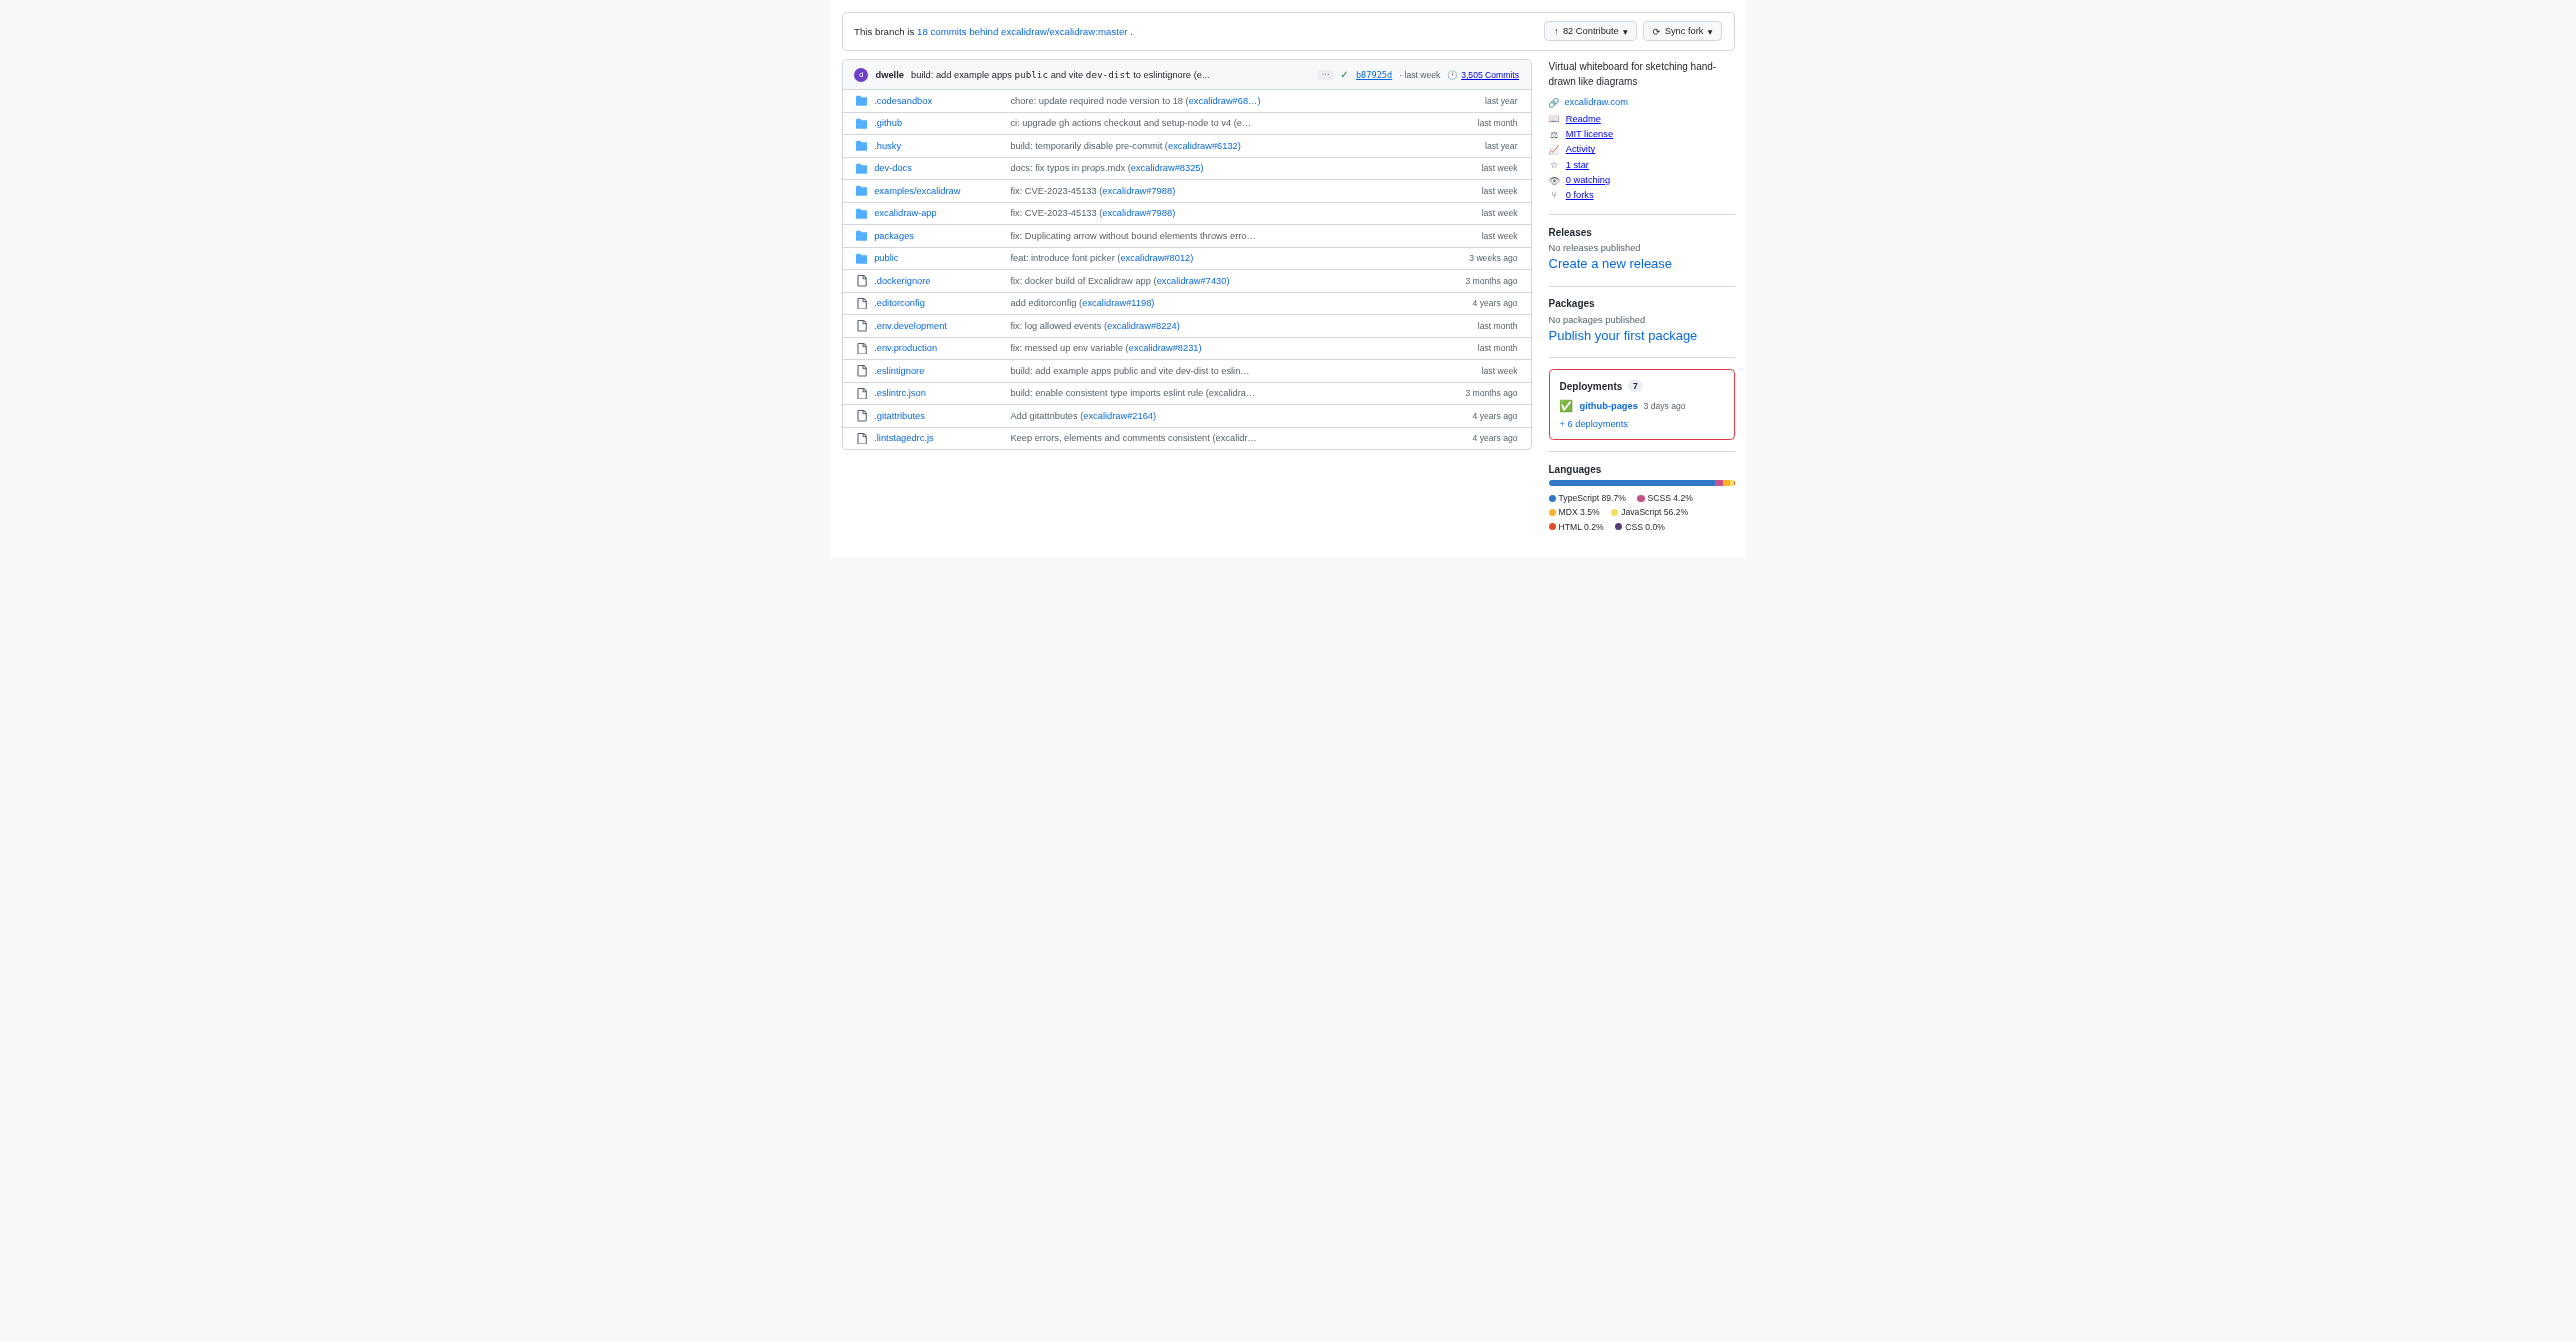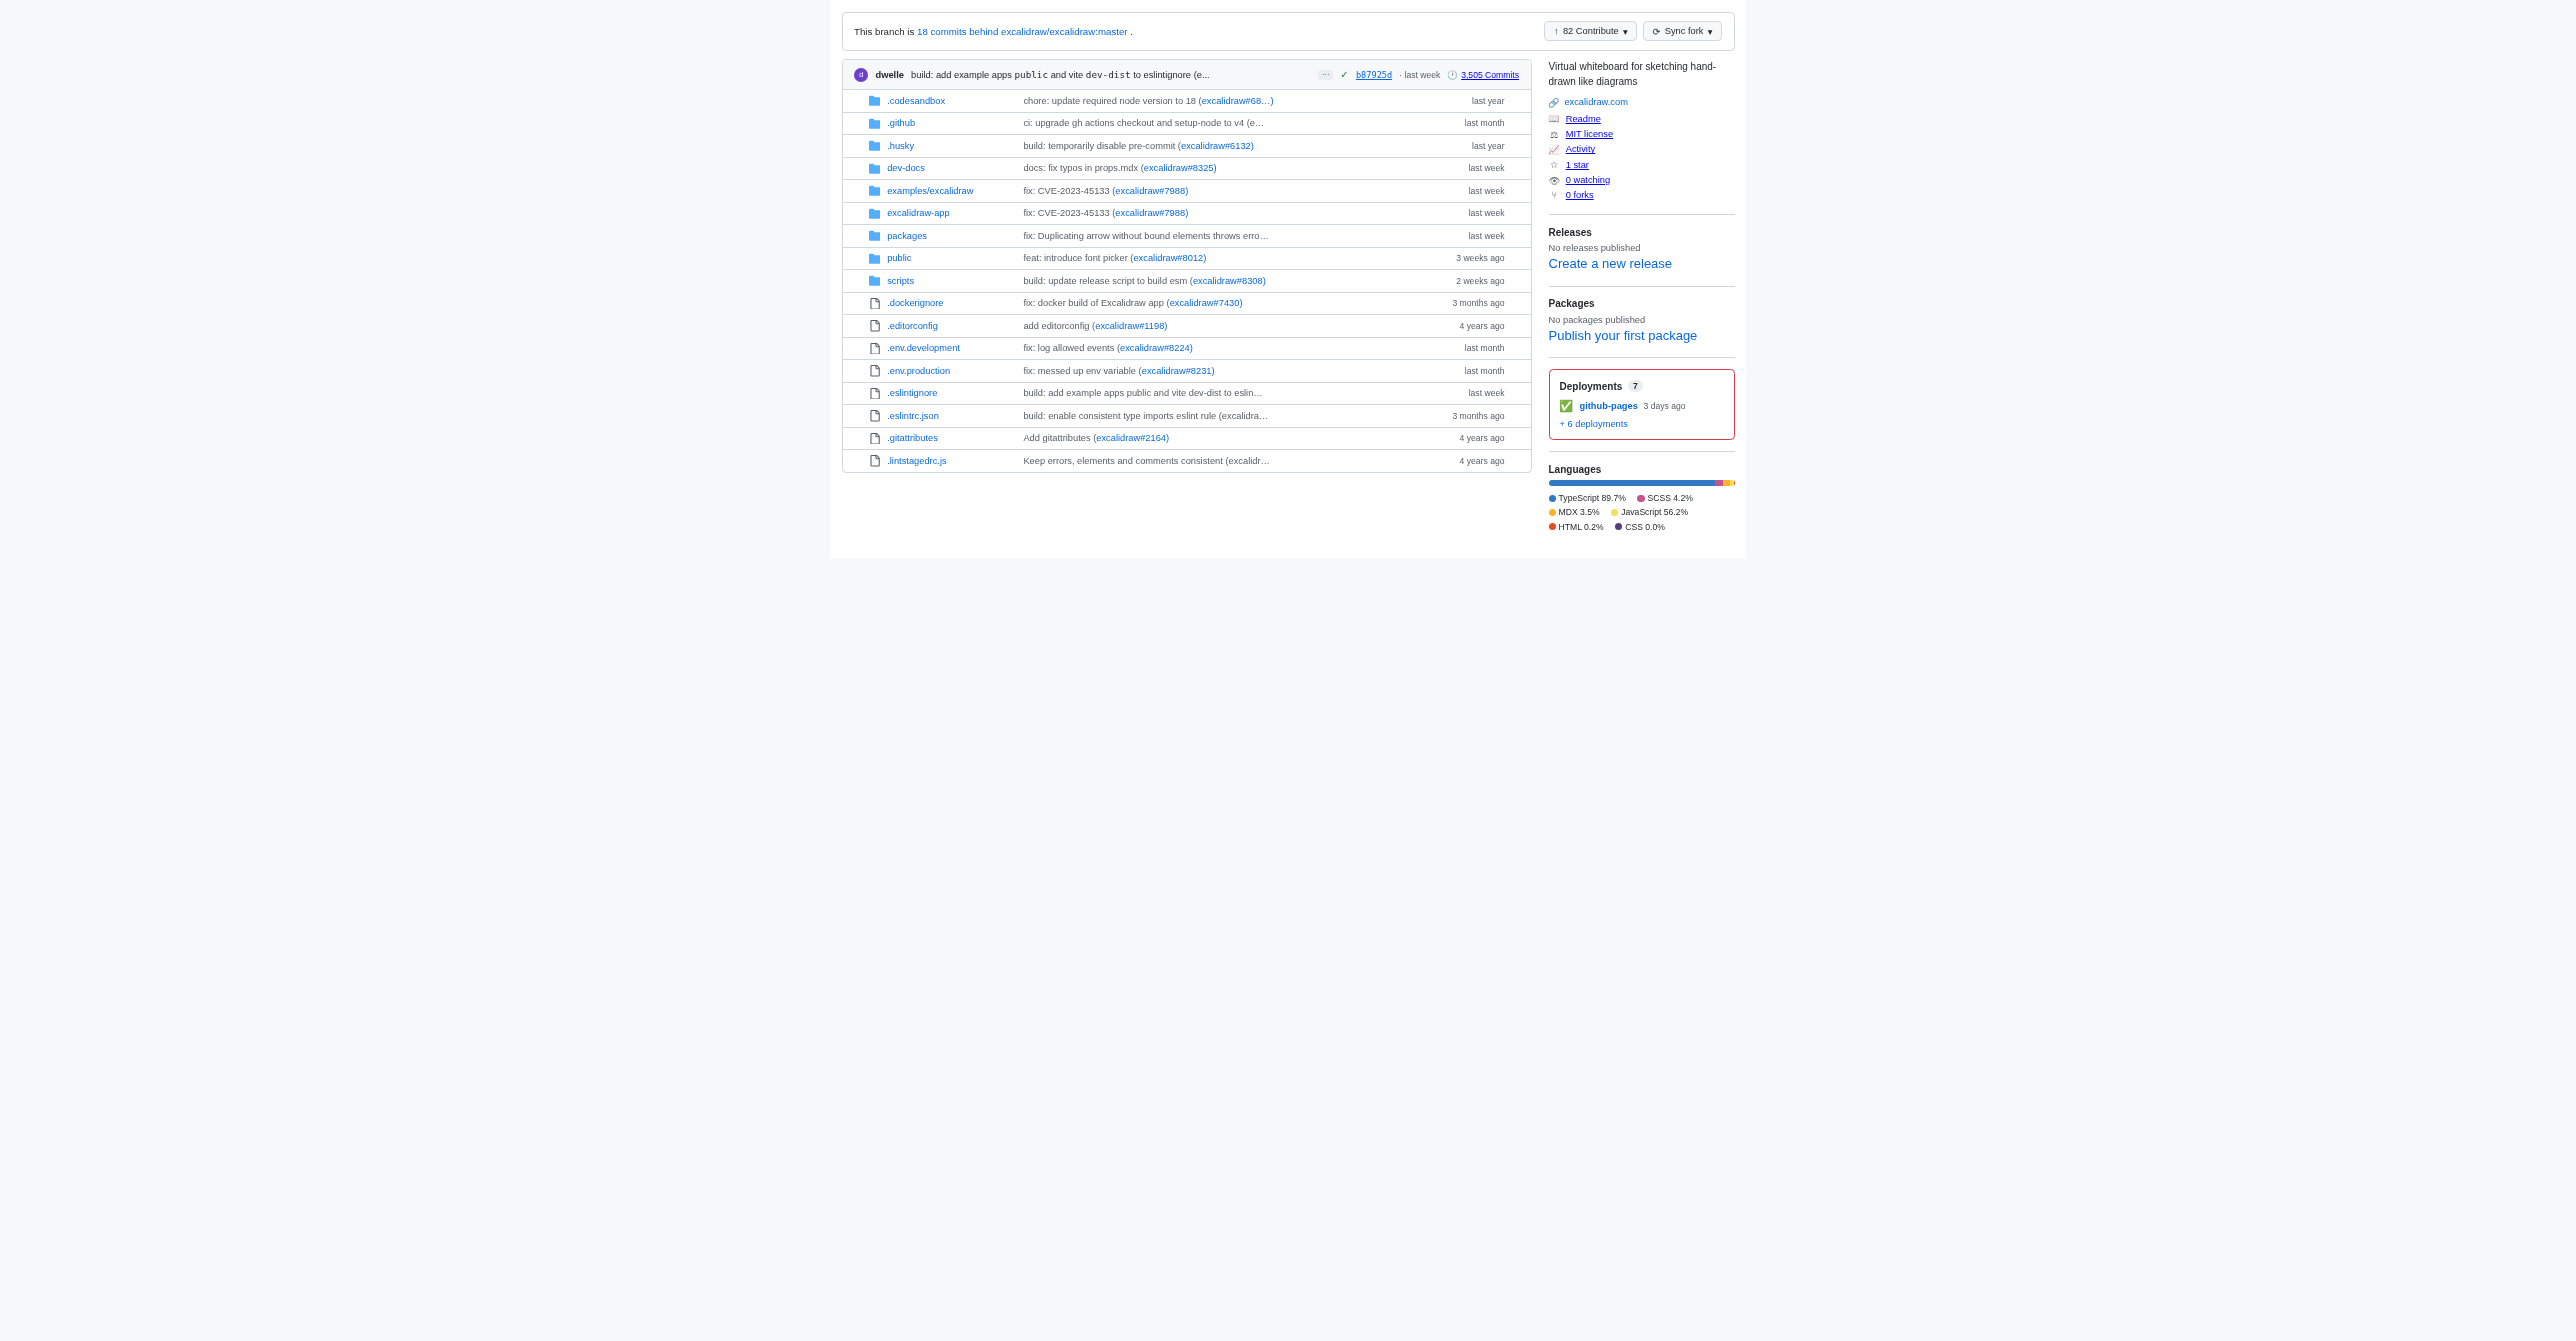--- a/index.html
+++ b/index.html
@@ -86,21 +86,21 @@
       font-size: 7.9px;
       color: #57606a;
     }
     .check-icon { color: #1a7f37; font-size: 10px; }
     .commit-hash { color: #0969da; font-size: 8.6px; font-family: monospace; }
     .commit-time { color: #57606a; font-size: 8.6px; }
     .commit-count { color: #57606a; font-size: 8.6px; display: flex; align-items: center; gap: 2.9px; margin-left: auto; }
     .file-row {
       display: flex;
       align-items: center;
-      padding: 5px 26px;
+      padding: 5px 13px;
       border-bottom: 0.7px solid #d0d7de;
       font-size: 9.3px;
       gap: 7.2px;
     }
     .file-row:last-child { border-bottom: none; }
     .file-icon {
       width: 11.5px;
       height: 11.5px;
       flex-shrink: 0;
       display: flex;
@@ -272,30 +272,20 @@
               <span class="file-icon folder-icon">
                 <svg width="11.5" height="11.5" viewBox="0 0 16 16" fill="#54aeff">
                   <path d="M1.75 1A1.75 1.75 0 0 0 0 2.75v10.5C0 14.216.784 15 1.75 15h12.5A1.75 1.75 0 0 0 16 13.25v-8.5A1.75 1.75 0 0 0 14.25 3H7.5L6.53 1.53A.75.75 0 0 0 6 1H1.75z"></path>
                 </svg>
               </span>
               <a href="#" class="file-name">public</a>
               <span class="commit-desc">feat: introduce font picker (<a href="#">excalidraw#8012)</a></span>
               <span class="file-time">3 weeks ago</span>
             </div>
             <div class="file-row">
-              <span class="file-icon folder-icon">
-                <svg width="11.5" height="11.5" viewBox="0 0 16 16" fill="#54aeff">
-                  <path d="M1.75 1A1.75 1.75 0 0 0 0 2.75v10.5C0 14.216.784 15 1.75 15h12.5A1.75 1.75 0 0 0 16 13.25v-8.5A1.75 1.75 0 0 0 14.25 3H7.5L6.53 1.53A.75.75 0 0 0 6 1H1.75z"></path>
-                </svg>
-              </span>
-              <a href="#" class="file-name">scripts</a>
-              <span class="commit-desc">build: update release script to build esm (<a href="#">excalidraw#8308)</a></span>
-              <span class="file-time">2 weeks ago</span>
-            </div>
-            <div class="file-row">
               <span class="file-icon ">
                 <svg width="11.5" height="11.5" viewBox="0 0 16 16" fill="#57606a">
                   <path d="M2 1.75C2 .784 2.784 0 3.75 0h6.586c.464 0 .909.184 1.237.513l2.914 2.914c.329.328.513.773.513 1.237v9.586A1.75 1.75 0 0 1 13.25 16h-9.5A1.75 1.75 0 0 1 2 14.25V1.75zm1.75-.25a.25.25 0 0 0-.25.25v12.5c0 .138.112.25.25.25h9.5a.25.25 0 0 0 .25-.25V6h-2.75A1.75 1.75 0 0 1 9 4.25V1.5H3.75zm6.75.062V4.25c0 .138.112.25.25.25h2.688L10.5 1.562z"></path>
                 </svg>
               </span>
               <a href="#" class="file-name">.dockerignore</a>
               <span class="commit-desc">fix: docker build of Excalidraw app (<a href="#">excalidraw#7430)</a></span>
               <span class="file-time">3 months ago</span>
             </div>
             <div class="file-row">

